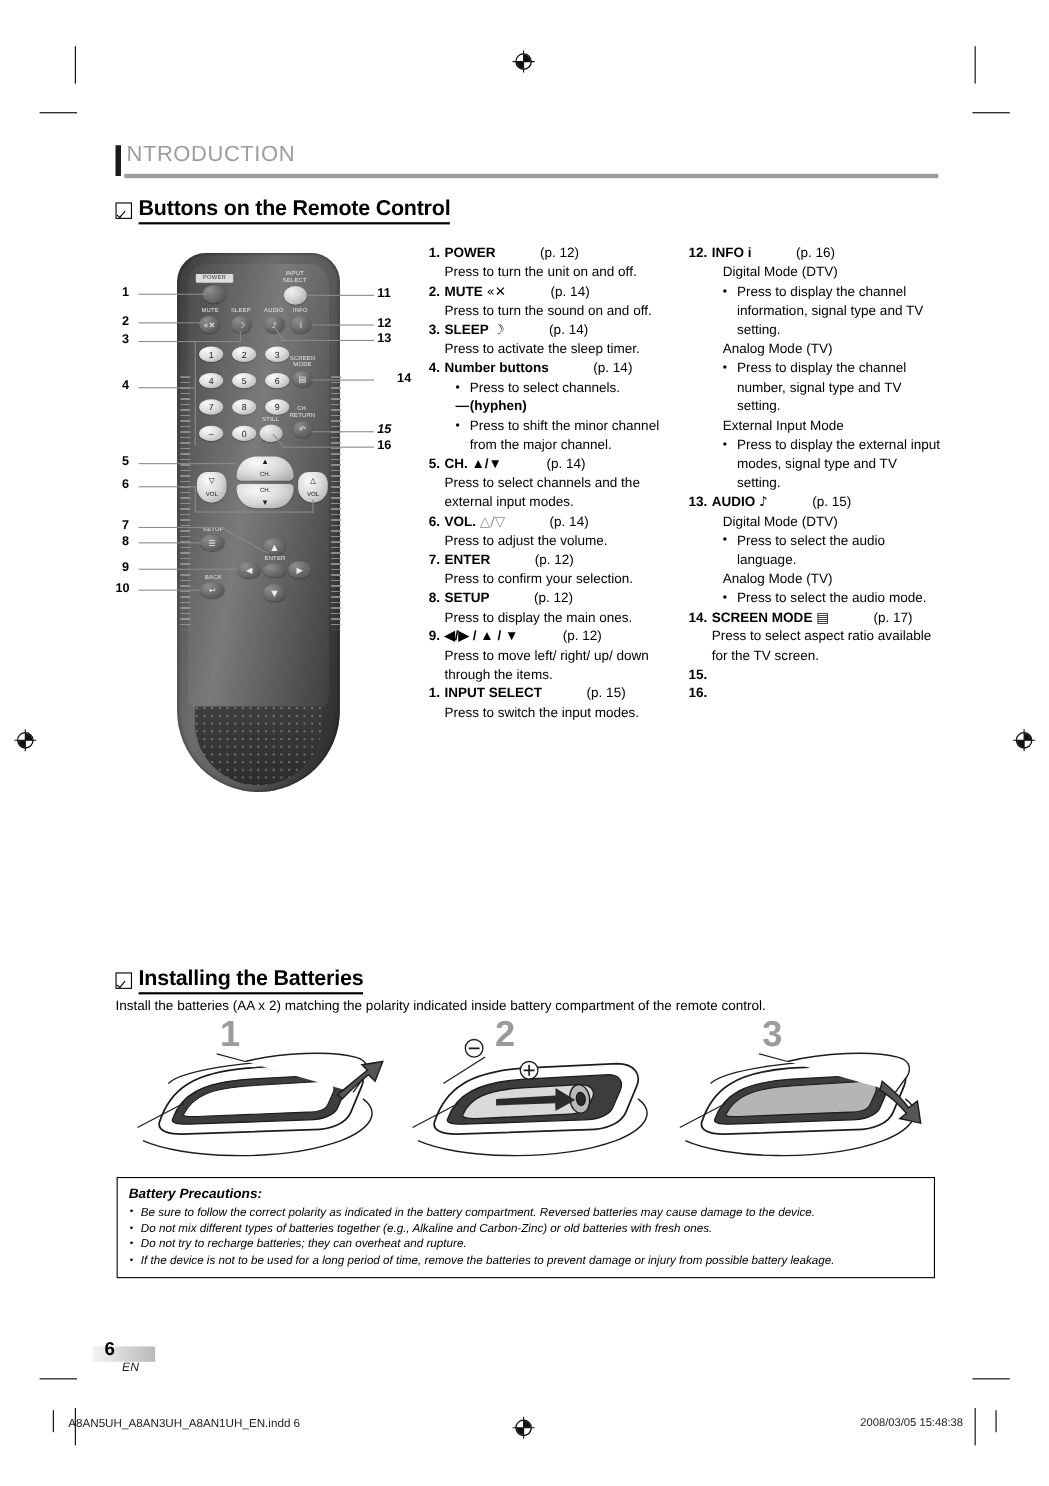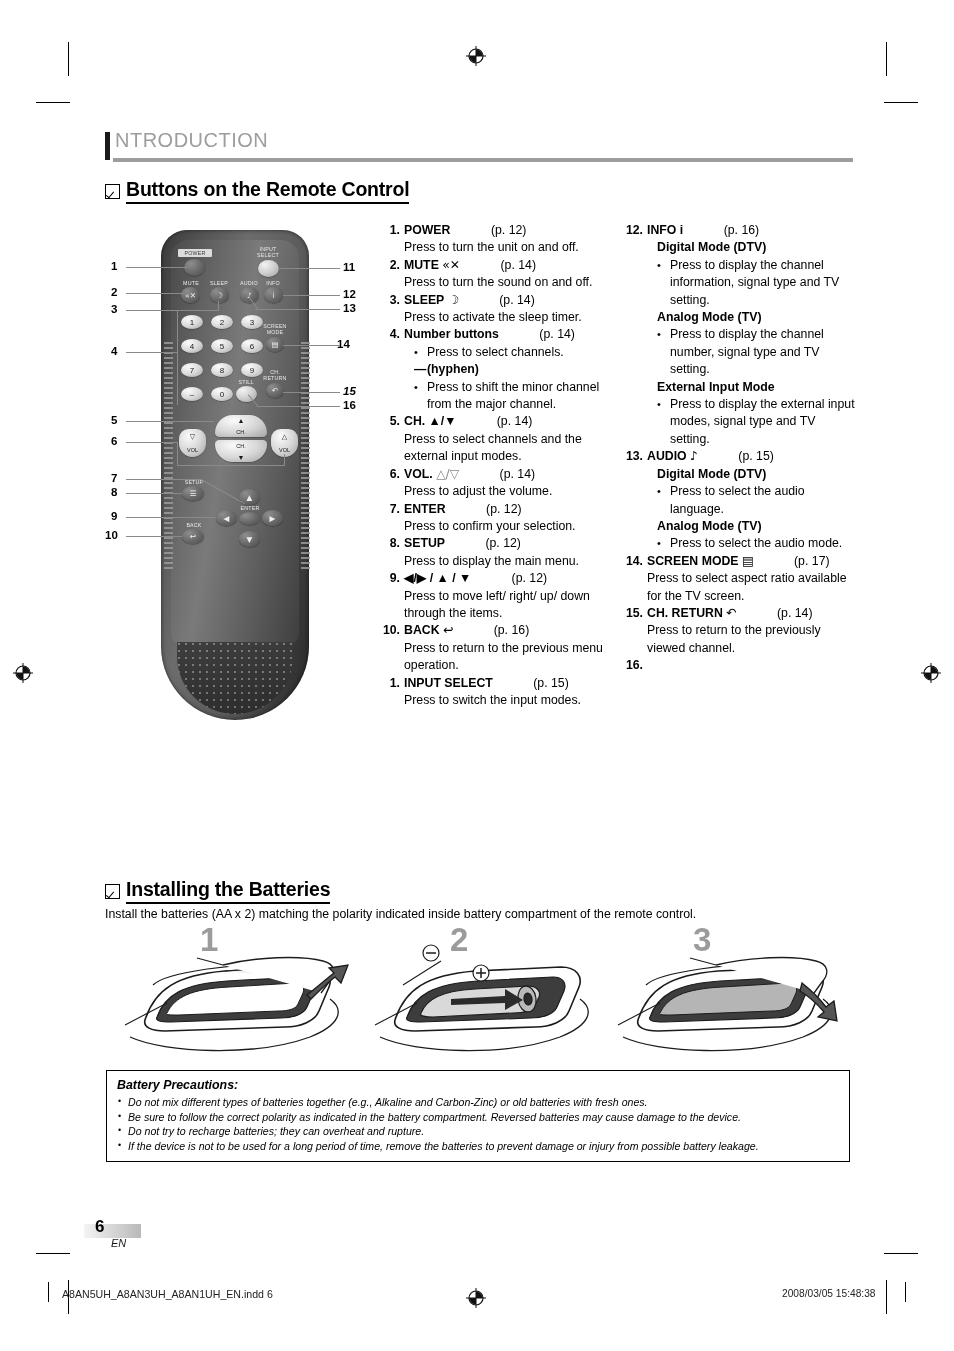--- a/index.html
+++ b/index.html
@@ -98,21 +98,21 @@
     flex: none;
     font-weight: 700;
     text-align: right;
     white-space: nowrap;
   }
   .body { flex: 1; }
   .hdr { font-weight: 700; }
   .pref { font-weight: 400; padding-left: 37px; }
   .desc { display: block; }
   .sub {
-    font-weight: 700;
+    font-weight: 400;
     display: block;
     margin-left: 10px;
   }
   .bullet {
     display: flex;
     align-items: flex-start;
     margin-left: 10px;
   }
   .bullet .dot {
     flex: none;
@@ -544,21 +544,21 @@
   <div class="callout-num" style="left:238px;top:39px;">11</div>
   <div class="lead h" style="left:173px;top:46px;width:62px;"></div>
 
   <div class="callout-num" style="left:238px;top:66px;">12</div>
   <div class="lead h" style="left:178px;top:73px;width:57px;"></div>
 
   <div class="callout-num" style="left:238px;top:80px;">13</div>
   <div class="lead h" style="left:150px;top:87px;width:85px;"></div>
   <div class="lead" style="left:143px;top:73px;width:18px;height:1.4px;transform:rotate(55deg);transform-origin:left center;"></div>
 
-  <div class="callout-num" style="left:232px;top:116px;">14</div>
+  <div class="callout-num" style="left:256px;top:116px;">14</div>
   <div class="lead h" style="left:178px;top:123px;width:57px;"></div>
 
   <div class="callout-num" style="left:238px;top:163px;font-style:italic;">15</div>
   <div class="lead h" style="left:178px;top:170px;width:57px;"></div>
 
   <div class="callout-num" style="left:238px;top:177px;">16</div>
   <div class="lead h" style="left:152px;top:184px;width:83px;"></div>
   <div class="lead" style="left:143px;top:172px;width:16px;height:1.4px;transform:rotate(50deg);transform-origin:left center;"></div>
 </div>
 
@@ -631,40 +631,32 @@
     <div class="body">
       <span class="hdr">ENTER</span><span class="pref"> (p. 12)</span>
       <span class="desc">Press to confirm your selection.</span>
     </div>
   </div>
 
   <div class="item">
     <div class="num">8.</div>
     <div class="body">
       <span class="hdr">SETUP</span><span class="pref"> (p. 12)</span>
-      <span class="desc">Press to display the main menu.</span>
+      <span class="desc">Press to display the main ones.</span>
     </div>
   </div>
 
   <div class="item">
     <div class="num">9.</div>
     <div class="body">
       <span class="hdr">◀/▶ / ▲ / ▼</span><span class="pref"> (p. 12)</span>
       <span class="desc">Press to move left/ right/ up/ down through the items.</span>
     </div>
   </div>
 
-  <div class="item">
-    <div class="num">10.</div>
-    <div class="body">
-      <span class="hdr">BACK</span>
-      <span class="gl">↩</span><span class="pref"> (p. 16)</span>
-      <span class="desc">Press to return to the previous menu operation.</span>
-    </div>
-  </div>
 
   <div class="item">
     <div class="num">1.</div>
     <div class="body">
       <span class="hdr">INPUT SELECT</span><span class="pref"> (p. 15)</span>
       <span class="desc">Press to switch the input modes.</span>
     </div>
   </div>
 </div>
 
@@ -714,25 +706,20 @@
     <div class="num">14.</div>
     <div class="body">
       <span class="hdr">SCREEN MODE</span>
       <span class="gl">▤</span><span class="pref"> (p. 17)</span>
       <span class="desc">Press to select aspect ratio available for the TV screen.</span>
     </div>
   </div>
 
   <div class="item">
     <div class="num">15.</div>
-    <div class="body">
-      <span class="hdr">CH. RETURN</span>
-      <span class="gl">↶</span><span class="pref"> (p. 14)</span>
-      <span class="desc">Press to return to the previously viewed channel.</span>
-    </div>
   </div>
 
   <div class="item">
     <div class="num">16.</div>
   </div>
 </div>
 
 <div class="section-heading" style="left:105px;top:878px;">
   <div class="checkbox"></div>
   <div class="htext">Installing the Batteries</div>
@@ -808,22 +795,22 @@
       <g stroke="#1c1c1c" stroke-width="1.3" fill="#555555">
         <path d="M204 58 C 214 66, 222 74, 228 82 L236 76 L239 96 L220 92 L226 87 C 220 80, 212 72, 202 66 Z"></path>
       </g>
     </svg>
   </div>
 </div>
 
 <div id="precautions">
   <div class="pt">Battery Precautions:</div>
   <ul>
+    <li>Be sure to follow the correct polarity as indicated in the battery compartment. Reversed batteries may cause damage to the device.</li>
     <li>Do not mix different types of batteries together (e.g., Alkaline and Carbon-Zinc) or old batteries with fresh ones.</li>
-    <li>Be sure to follow the correct polarity as indicated in the battery compartment. Reversed batteries may cause damage to the device.</li>
     <li>Do not try to recharge batteries; they can overheat and rupture.</li>
     <li>If the device is not to be used for a long period of time, remove the batteries to prevent damage or injury from possible battery leakage.</li>
   </ul>
 </div>
 
 <div id="page-number-block">
   <div class="swatch"></div>
   <div class="pnum">6</div>
   <div class="plang">EN</div>
 </div>

